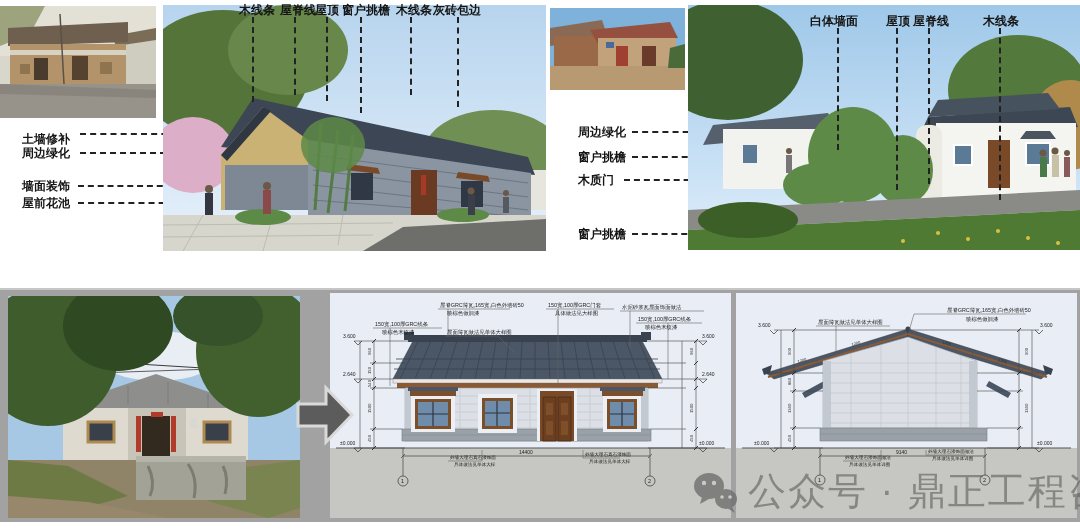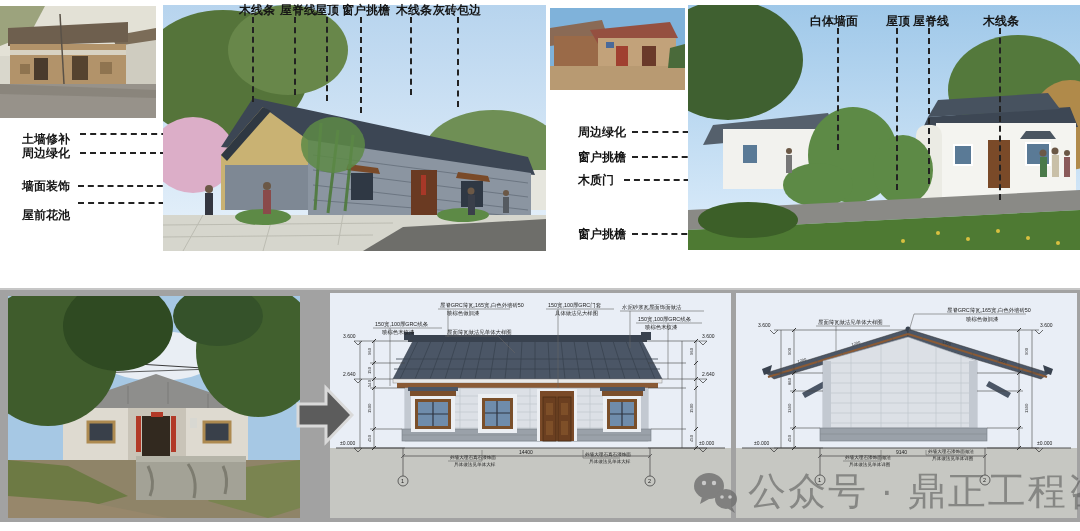--- a/index.html
+++ b/index.html
@@ -39,21 +39,21 @@
       <line x1="60" y1="8" x2="64" y2="78" stroke="#5a5248" stroke-width="1.5"></line>
     </svg>
   </div>
 
   <div class="lbl" style="left:22px;top:132px;">土墙修补</div>
   <div class="hdash" style="left:80px;top:133px;width:250px;"></div>
   <div class="lbl" style="left:22px;top:146px;">周边绿化</div>
   <div class="hdash" style="left:80px;top:152px;width:256px;"></div>
   <div class="lbl" style="left:22px;top:179px;text-align:center;">墙面装饰</div>
   <div class="hdash" style="left:78px;top:185px;width:262px;"></div>
-  <div class="lbl" style="left:22px;top:208px;text-align:center;">屋前花池</div>
+  <div class="lbl" style="left:22px;top:196px;text-align:center;">屋前花池</div>
   <div class="hdash" style="left:78px;top:202px;width:268px;"></div>
 
   <div class="abs" style="left:163px;top:5px;width:383px;height:246px;">
     <svg width="383" height="246" viewBox="0 0 383 246">
       <defs>
         <linearGradient id="sky1" x1="0" y1="0" x2="0" y2="1">
           <stop offset="0" stop-color="#b7d4ee"></stop>
             <stop offset="1" stop-color="#e8f2fb"></stop>
         </linearGradient>
       </defs>

